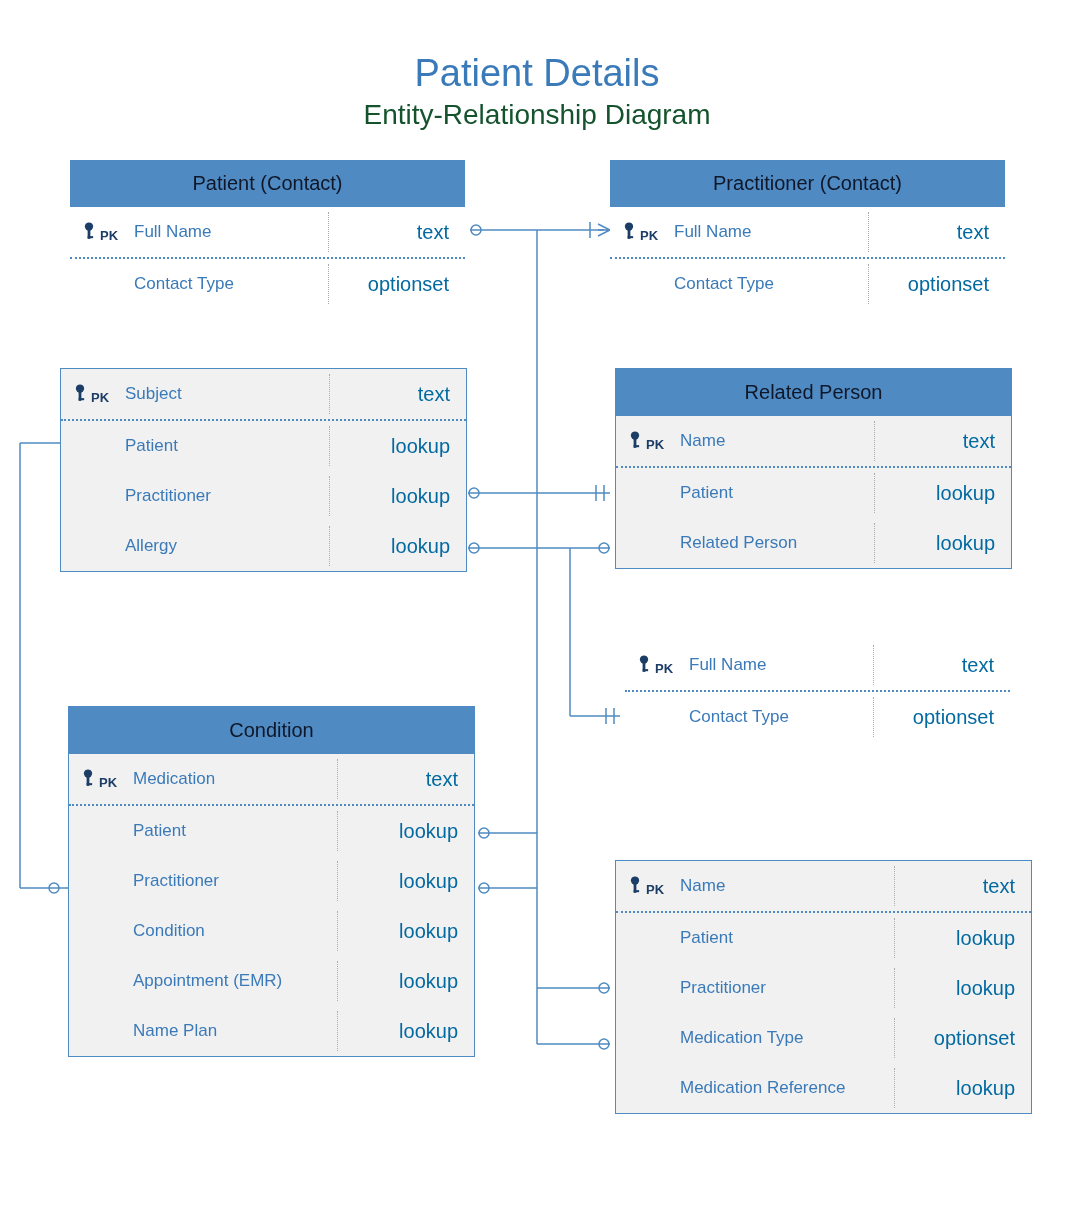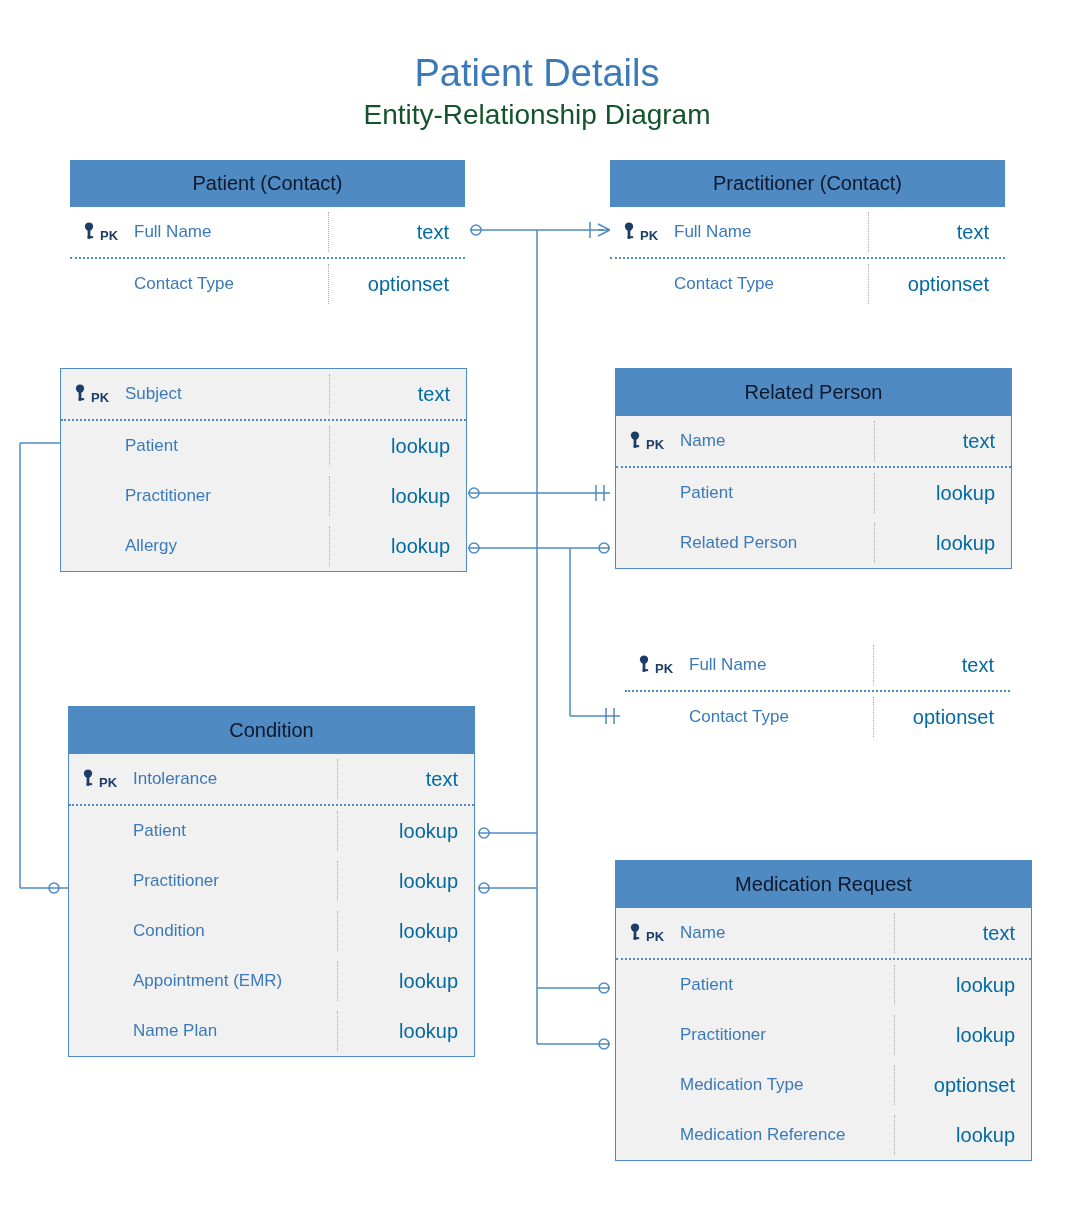--- a/index.html
+++ b/index.html
@@ -292,21 +292,21 @@
   <div class="rows">
         <div class="row pkrow">
           <div class="pkcell">
             <svg class="key-icon" viewBox="0 0 20 32">
               <circle cx="10" cy="8" r="6" fill="#1c3e66"></circle>
               <rect x="8" y="12" width="4" height="14" fill="#1c3e66"></rect>
               <rect x="8" y="22" width="8" height="3" fill="#1c3e66"></rect>
             </svg>
             <span>PK</span>
           </div>
-          <div class="namecell">Intolerance</div>
+          <div class="namecell">Medication</div>
           <div class="typecell">text</div>
         </div>
         <div class="row">
           <div class="pkcell"></div>
           <div class="namecell">Patient</div>
           <div class="typecell">lookup</div>
         </div>
         <div class="row">
           <div class="pkcell"></div>
           <div class="namecell">Practitioner</div>
@@ -324,21 +324,20 @@
         </div>
         <div class="row">
           <div class="pkcell"></div>
           <div class="namecell">Name Plan</div>
           <div class="typecell">lookup</div>
         </div>
       </div>
 </div>
 
 <div class="entity" style="left:615px; top:860px; width:415px;">
-  <div class="hdr">Medication Request</div>
   <div class="rows">
         <div class="row pkrow">
           <div class="pkcell">
             <svg class="key-icon" viewBox="0 0 20 32">
               <circle cx="10" cy="8" r="6" fill="#1c3e66"></circle>
               <rect x="8" y="12" width="4" height="14" fill="#1c3e66"></rect>
               <rect x="8" y="22" width="8" height="3" fill="#1c3e66"></rect>
             </svg>
             <span>PK</span>
           </div>

